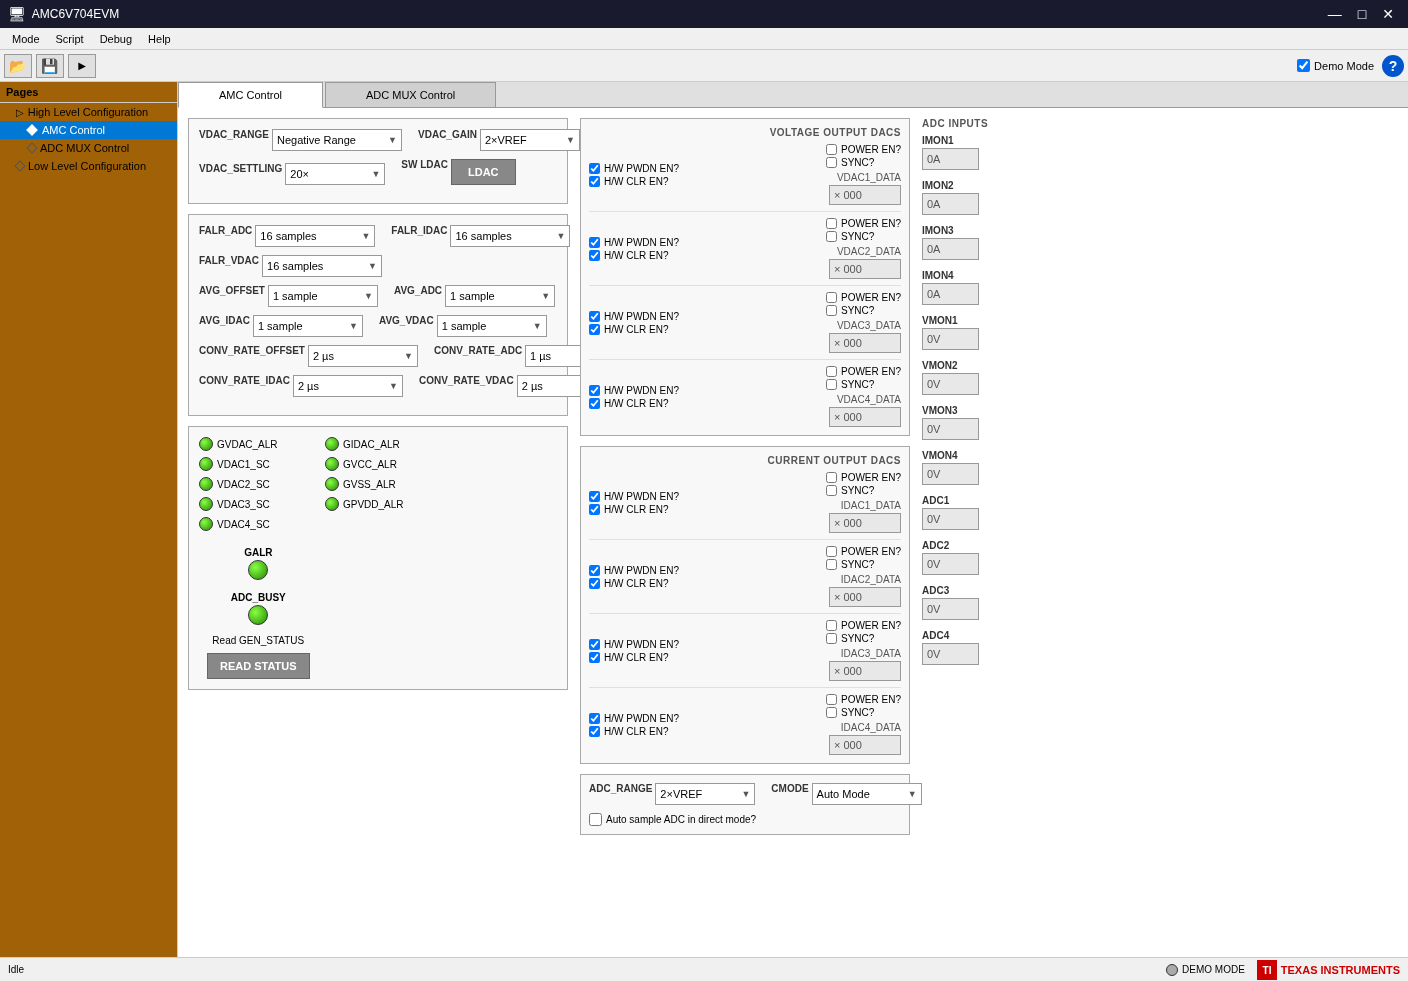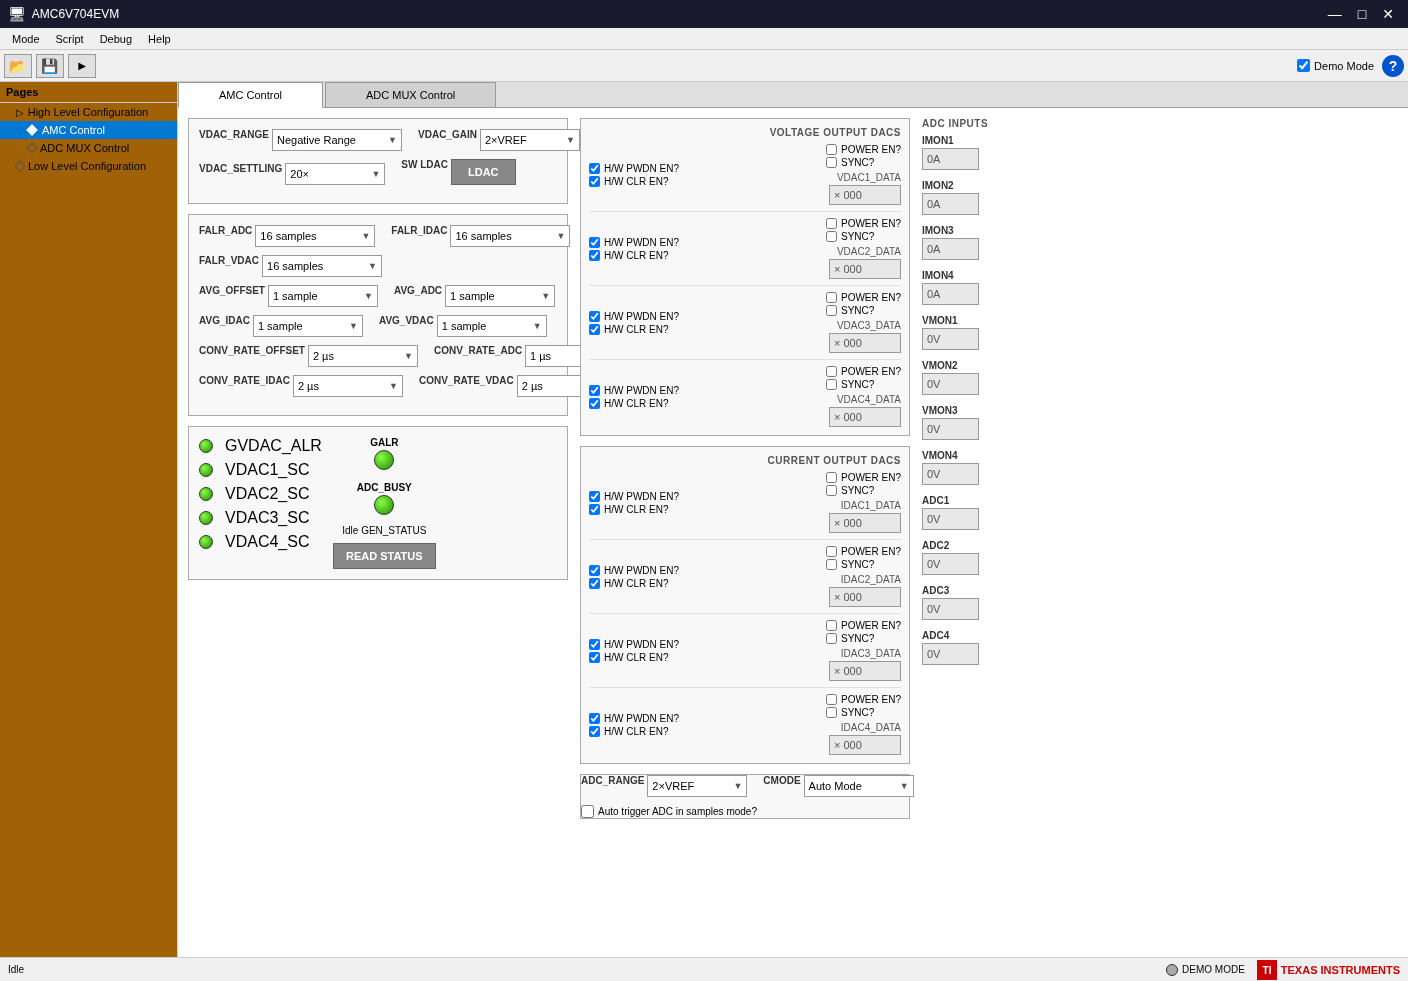--- a/index.html
+++ b/index.html
@@ -187,22 +187,22 @@
       background: #888;
       color: white;
       border: 1px solid #666;
       cursor: pointer;
       font-size: 11px;
       font-weight: bold;
     }
     .indicator-item {
       display: flex;
       align-items: center;
-      gap: 12px;
-      font-size: 16px;
+      gap: 4px;
+      font-size: 10px;
       width: 110px;
     }
     .led {
       width: 14px; height: 14px;
       border-radius: 50%;
       border: 1px solid #333;
       flex-shrink: 0;
     }
     .led.green { background: radial-gradient(circle at 35% 35%, #88ff44, #228800); }
     .led.gray { background: #aaa; }
@@ -287,20 +287,21 @@
       background: #e8e8e8;
       padding: 0 4px;
       font-size: 11px;
       color: #555;
     }
 
     
     .adc-range-box {
       border: 1px solid #aaa;
       background: #f8f8f8;
+      padding: 8px;
       margin-top: 4px;
     }
     .adc-range-row {
       display: flex;
       gap: 16px;
       margin-bottom: 8px;
     }
     .trigger-row {
       display: flex;
       gap: 8px;
@@ -599,31 +600,49 @@
               </div>
               <div class="indicator-item">
                 <div class="led green"></div>
                 <span>VDAC3_SC</span>
               </div>
               <div class="indicator-item">
                 <div class="led green"></div>
                 <span>VDAC4_SC</span>
               </div>
             </div>
+            <div style="display:flex;flex-direction:column;gap:6px;">
+              <div class="indicator-item">
+                <div class="led green"></div>
+                <span>GIDAC_ALR</span>
+              </div>
+              <div class="indicator-item">
+                <div class="led green"></div>
+                <span>GVCC_ALR</span>
+              </div>
+              <div class="indicator-item">
+                <div class="led green"></div>
+                <span>GVSS_ALR</span>
+              </div>
+              <div class="indicator-item">
+                <div class="led green"></div>
+                <span>GPVDD_ALR</span>
+              </div>
+            </div>
             <div style="display:flex;flex-direction:column;align-items:center;gap:4px;margin-left:8px;">
               <div class="galr-adc-col">
                 <span style="font-size:10px;font-weight:bold;">GALR</span>
                 <div class="led green" style="width:20px;height:20px;"></div>
               </div>
               <div class="galr-adc-col" style="margin-top:8px;">
                 <span style="font-size:10px;font-weight:bold;">ADC_BUSY</span>
                 <div class="led green" style="width:20px;height:20px;"></div>
               </div>
               <div style="margin-top:6px;text-align:center;">
-                <div style="font-size:10px;margin-bottom:3px;">Idle GEN_STATUS</div>
+                <div style="font-size:10px;margin-bottom:3px;">Read GEN_STATUS</div>
                 <button class="read-status-btn">READ STATUS</button>
               </div>
             </div>
           </div>
         </div>
       </div>
 
       <div class="dac-panel">
 
         <div class="dac-group-box">
@@ -878,21 +897,21 @@
             <div class="field-group">
               <span class="field-label">CMODE</span>
               <div class="field-select" style="width:110px;">
                 <span>Auto Mode</span>
                 <span class="arrow">▼</span>
               </div>
             </div>
           </div>
           <div class="auto-trigger-row">
             <input type="checkbox" style="">
-            <span>Auto trigger ADC in samples mode?</span>
+            <span>Auto sample ADC in direct mode?</span>
           </div>
         </div>
       </div>
 
       <div class="adc-inputs-panel">
         <div class="adc-inputs-title">ADC INPUTS</div>
 
         <div class="adc-input-group">
           <div class="adc-input-label">IMON1</div>
           <input class="adc-input-field" value="0A" readonly="" style="">

